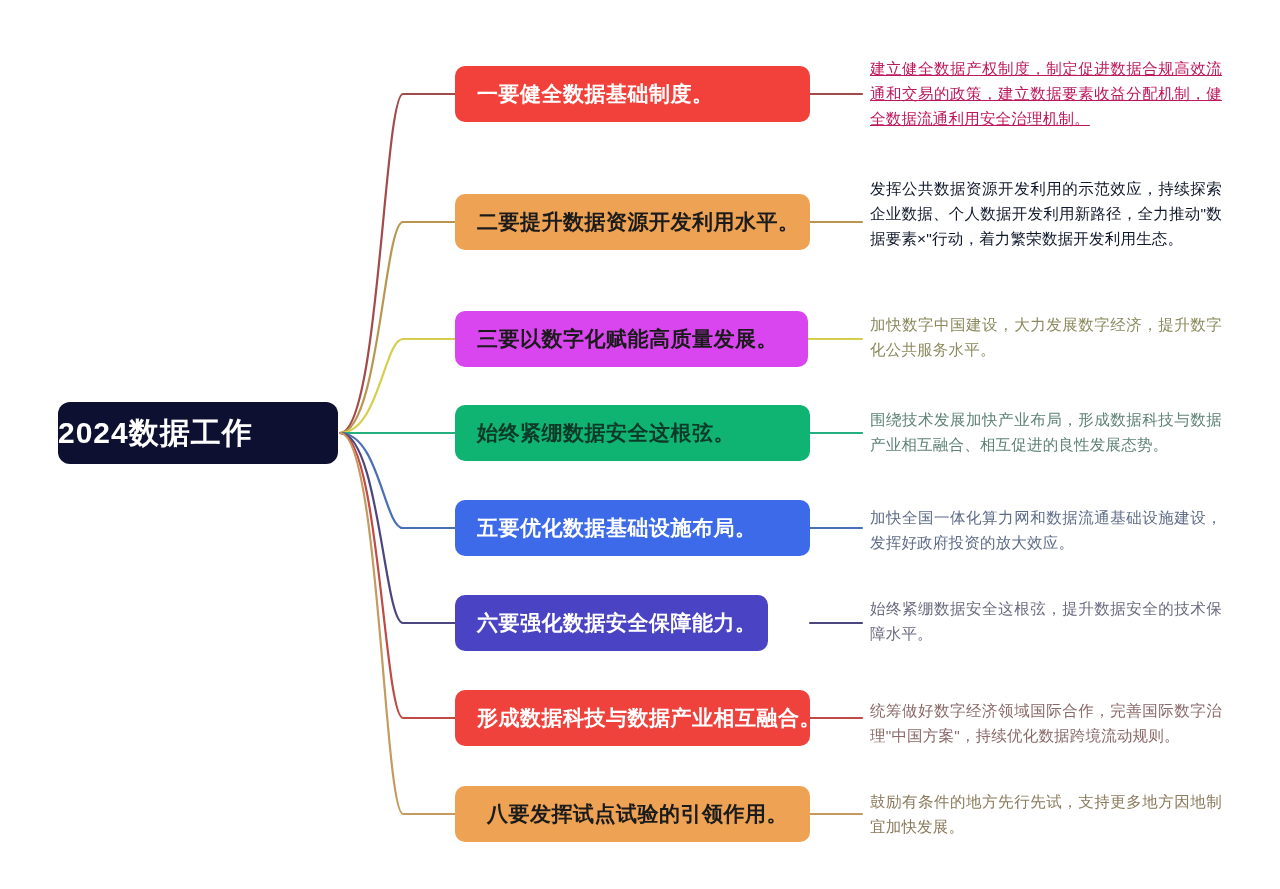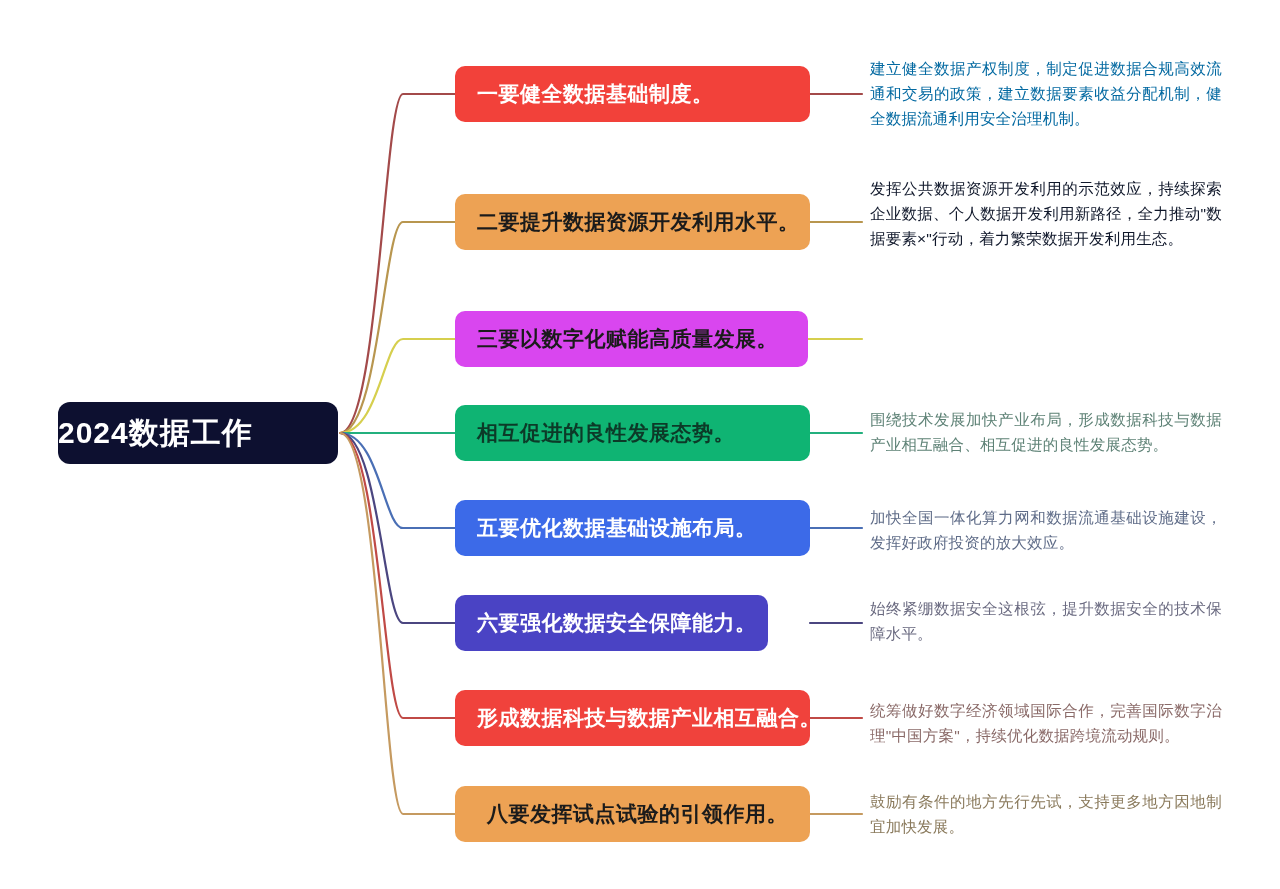--- a/index.html
+++ b/index.html
@@ -97,33 +97,34 @@
       </g>
   </svg>
 
   <div id="root-node">
     <span class="root-label">2024数据工作</span>
   </div>
 
   <div class="branch-node" style="left:455px; top:66px; width:355px; background:#f2413a;">
     <span class="branch-label" style="color:#ffffff;">一要健全数据基础制度。</span>
   </div>
-  <div class="desc-block" style="left:870px; top:56px; color:#0369a1;">建立健全数据产权制度，制定促进数据合规高效流通和交易的政策，建立数据要素收益分配机制，健全数据流通利用安全治理机制。</div>
+  <div class="desc-block" style="left:870px; top:56px; color:#be185d;text-decoration:underline;">建立健全数据产权制度，制定促进数据合规高效流通和交易的政策，建立数据要素收益分配机制，健全数据流通利用安全治理机制。</div>
 
   <div class="branch-node" style="left:455px; top:194px; width:355px; background:#eda254;">
     <span class="branch-label" style="color:#1b1b1b;">二要提升数据资源开发利用水平。</span>
   </div>
   <div class="desc-block" style="left:870px; top:176px; color:#0f172a;">发挥公共数据资源开发利用的示范效应，持续探索企业数据、个人数据开发利用新路径，全力推动"数据要素×"行动，着力繁荣数据开发利用生态。</div>
 
   <div class="branch-node" style="left:455px; top:311px; width:353px; background:#d946ef;">
     <span class="branch-label" style="color:#1b1b1b;">三要以数字化赋能高质量发展。</span>
   </div>
+  <div class="desc-block" style="left:870px; top:312px; color:#8a8a5e;">加快数字中国建设，大力发展数字经济，提升数字化公共服务水平。</div>
 
   <div class="branch-node" style="left:455px; top:405px; width:355px; background:#0fb473;">
-    <span class="branch-label" style="color:#0c3a28;">相互促进的良性发展态势。</span>
+    <span class="branch-label" style="color:#0c3a28;">始终紧绷数据安全这根弦。</span>
   </div>
   <div class="desc-block" style="left:870px; top:407px; color:#5e8276;">围绕技术发展加快产业布局，形成数据科技与数据产业相互融合、相互促进的良性发展态势。</div>
 
   <div class="branch-node" style="left:455px; top:500px; width:355px; background:#3c6ae8;">
     <span class="branch-label" style="color:#ffffff;">五要优化数据基础设施布局。</span>
   </div>
   <div class="desc-block" style="left:870px; top:505px; color:#5f6c88;">加快全国一体化算力网和数据流通基础设施建设，发挥好政府投资的放大效应。</div>
 
   <div class="branch-node" style="left:455px; top:595px; width:313px; background:#4a43c4;">
     <span class="branch-label" style="color:#ffffff;">六要强化数据安全保障能力。</span>

